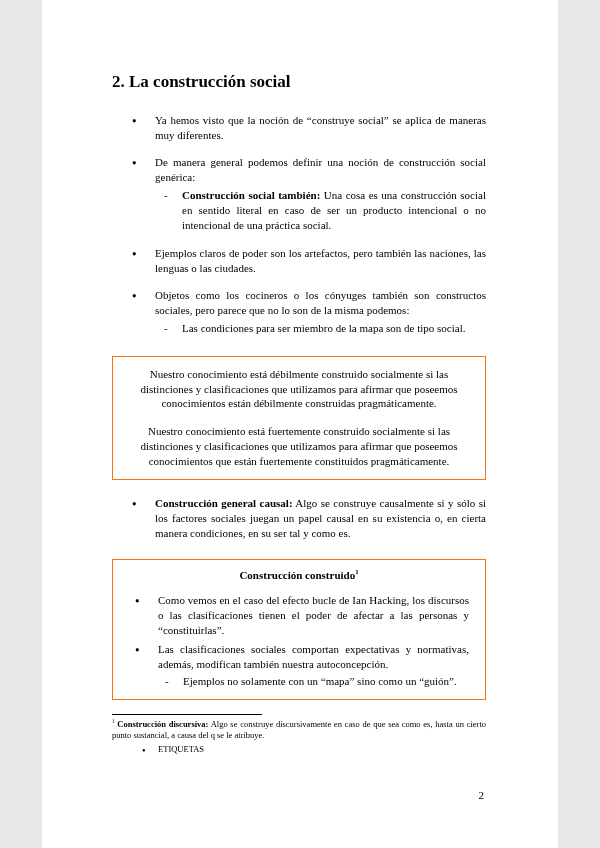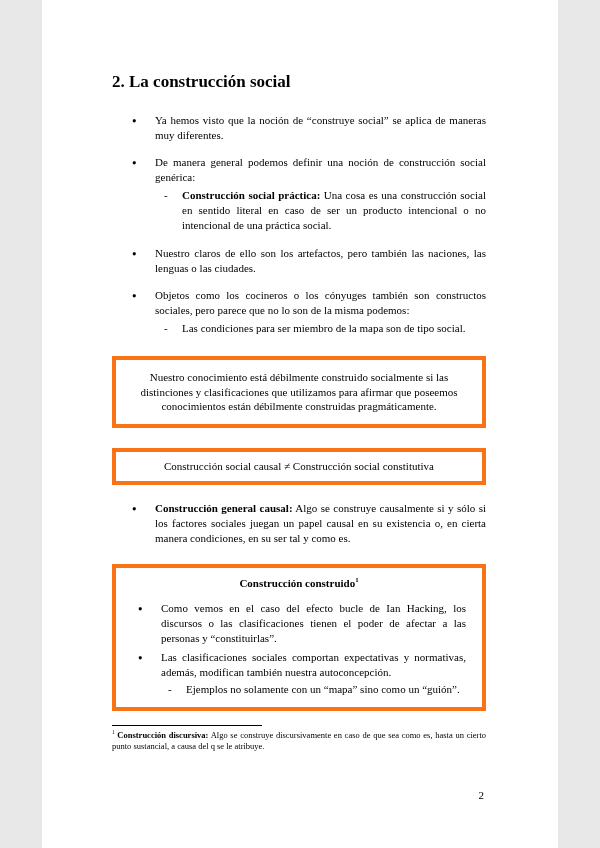--- a/index.html
+++ b/index.html
@@ -11,21 +11,21 @@
     font-size:11px; line-height:1.36; color:#000;
     padding:70px 72px 0 70px;
   }
   .title { font-size:17px; font-weight:bold; margin-bottom:20px; }
   .bullet { display:flex; margin-left:20px; margin-bottom:12px; }
   .bullet.tight { margin-bottom:3px; }
   .marker-dot { flex:none; width:23px; font-size:7.5px; padding-top:3px; }
   .sub { display:flex; margin-left:52px; margin-bottom:13px; }
   .marker-dash { flex:none; width:18px; }
   .btext { flex:1; text-align:justify; }
-  .box { border:4px solid #f97316; padding:10px 16px; margin:20px 0 16px 0; }
+  .box { border:1px solid #f97316; padding:10px 16px; margin:20px 0 16px 0; }
   .box1 p { text-align:center; padding:0 6px; }
   .box1 p + p { margin-top:13px; }
   .box2 { text-align:center; padding:7px 10px; }
   .box3 { padding:8px 16px 8px 16px; margin-top:18px; margin-bottom:0; }
   .box-title { text-align:center; font-weight:bold; margin-bottom:10px; }
   .box3 .bullet { margin-left:6px; margin-bottom:4px; }
   .box3 .bullet.tight { margin-bottom:2px; }
   .box3 .sub { margin-left:36px; margin-bottom:2px; }
   .fn-rule { width:150px; border-top:1px solid #000; margin-top:14px; margin-bottom:4px; }
   .footnote { font-size:8.5px; line-height:1.34; }
@@ -46,44 +46,42 @@
     <span class="marker-dot">●</span>
     <span class="btext">Ya hemos visto que la noción de “construye social” se aplica de maneras muy diferentes.</span>
   </div>
 
   <div class="bullet tight">
     <span class="marker-dot">●</span>
     <span class="btext">De manera general podemos definir una noción de construcción social genérica:</span>
   </div>
   <div class="sub">
     <span class="marker-dash">-</span>
-    <span class="btext"><b>Construcción social práctica:</b><span> Una cosa es una construcción social en sentido literal en caso de ser un producto intencional o no intencional de una práctica social.</span></span>
+    <span class="btext"><b>Construcción social también:</b><span> Una cosa es una construcción social en sentido literal en caso de ser un producto intencional o no intencional de una práctica social.</span></span>
   </div>
 
   <div class="bullet">
     <span class="marker-dot">●</span>
-    <span class="btext">Nuestro claros de ello son los artefactos, pero también las naciones, las lenguas o las ciudades.</span>
+    <span class="btext">Ejemplos claros de poder son los artefactos, pero también las naciones, las lenguas o las ciudades.</span>
   </div>
 
   <div class="bullet tight">
     <span class="marker-dot">●</span>
     <span class="btext">Objetos como los cocineros o los cónyuges también son constructos sociales, pero parece que no lo son de la misma podemos:</span>
   </div>
   <div class="sub">
     <span class="marker-dash">-</span>
     <span class="btext">Las condiciones para ser miembro de la mapa son de tipo social.</span>
   </div>
 
   <div class="box box1">
     <p>Nuestro conocimiento está débilmente construido socialmente si las distinciones y clasificaciones que utilizamos para afirmar que poseemos conocimientos están débilmente construidas pragmáticamente.</p>
+    <p>Nuestro conocimiento está fuertemente construido socialmente si las distinciones y clasificaciones que utilizamos para afirmar que poseemos conocimientos que están fuertemente constituidos pragmáticamente.</p>
   </div>
 
-  <div class="box box2">
-    <p>Construcción social causal ≠ Construcción social constitutiva</p>
-  </div>
 
   <div class="bullet">
     <span class="marker-dot">●</span>
     <span class="btext"><b>Construcción general causal:</b><span> Algo se construye causalmente si y sólo si los factores sociales juegan un papel causal en su existencia o, en cierta manera condiciones, en su ser tal y como es.</span></span>
   </div>
 
   <div class="box box3">
     <p class="box-title"><span>Construcción construido</span><sup>1</sup></p>
     <div class="bullet">
       <span class="marker-dot">●</span>
@@ -95,17 +93,21 @@
     </div>
     <div class="sub">
       <span class="marker-dash">-</span>
       <span class="btext">Ejemplos no solamente con un “mapa” sino como un “guión”.</span>
     </div>
   </div>
 
   <div class="fn-rule"></div>
   <div class="footnote">
     <p class="fn-text"><sup>1</sup> <b>Construcción discursiva:</b><span> Algo se construye discursivamente en caso de que sea como es, hasta un cierto punto sustancial, a causa del q se le atribuye.</span></p>
+    <div class="fn-bullet">
+      <span class="marker-dot">●</span>
+      <span>ETIQUETAS</span>
+    </div>
   </div>
 
   <div class="page-number">2</div>
 
 </div>
 
 </body></html>

